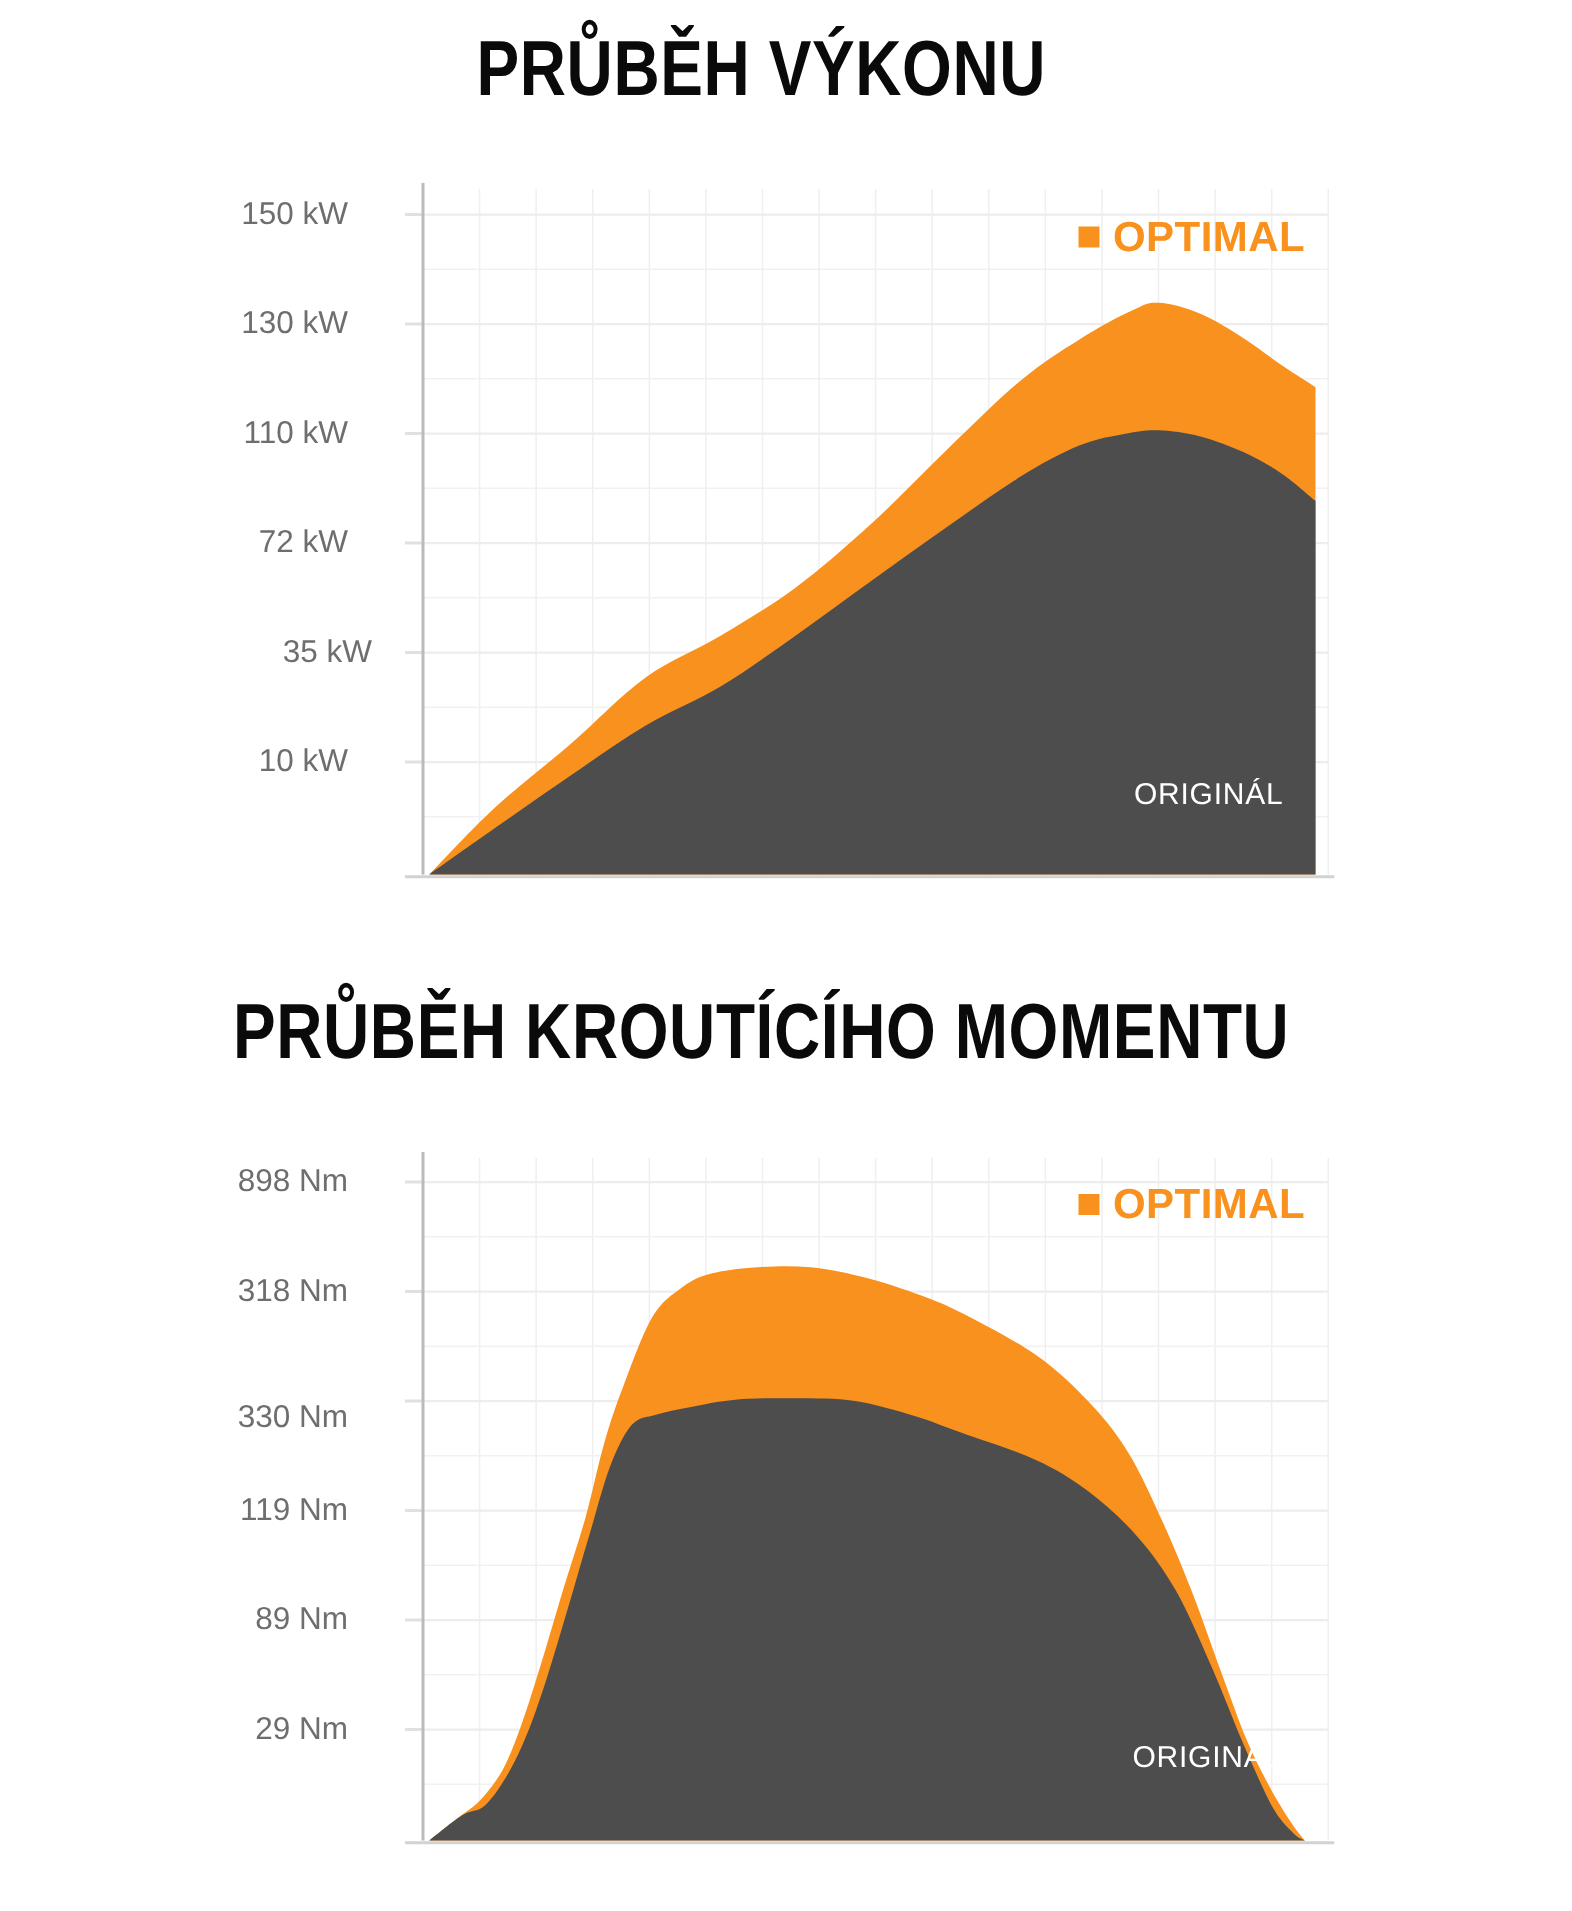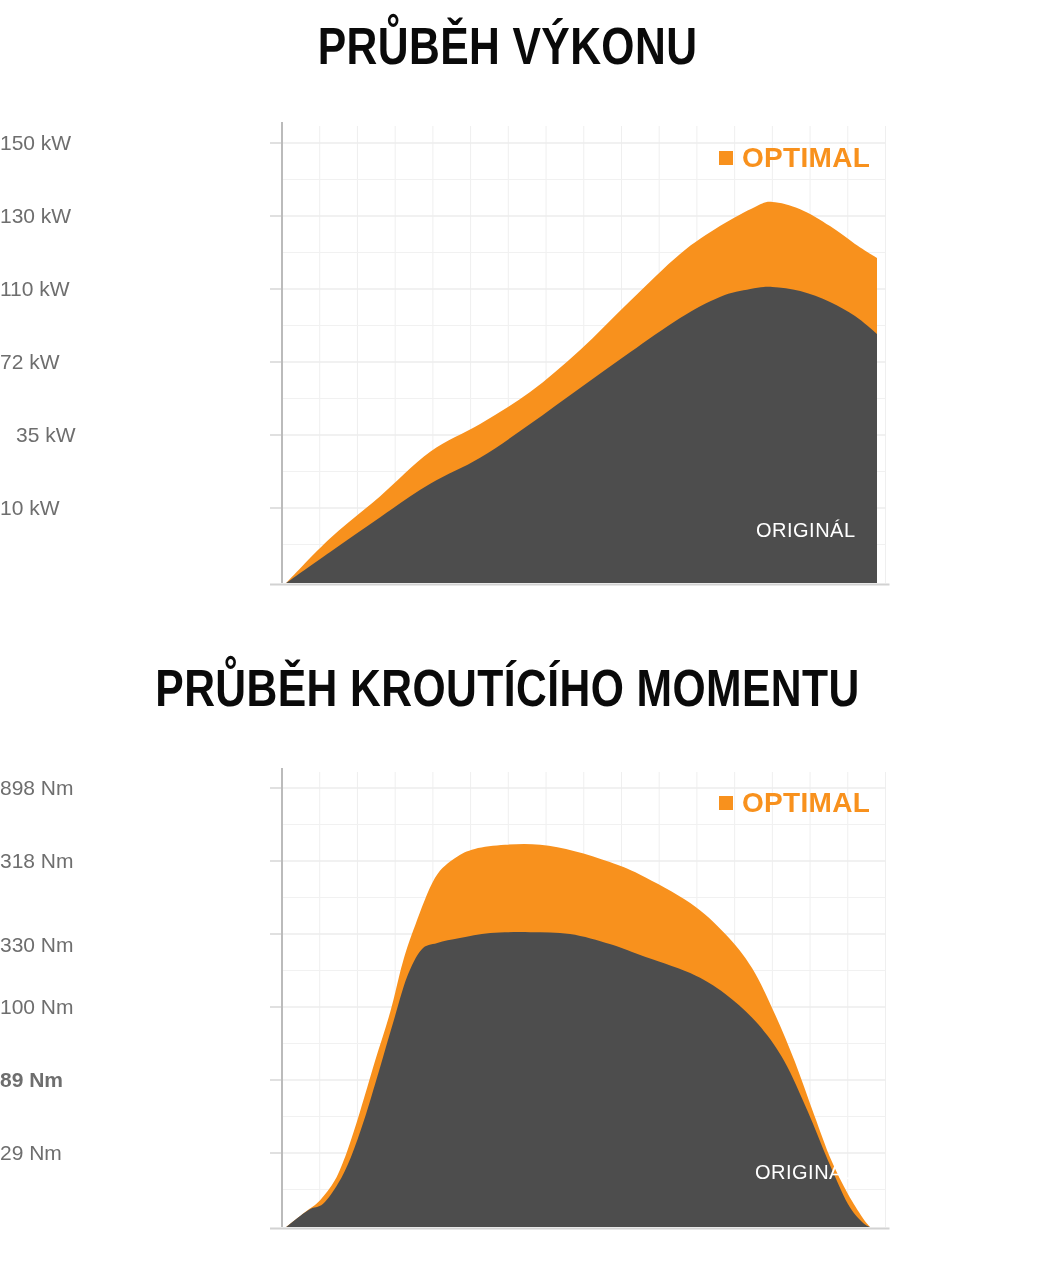--- a/index.html
+++ b/index.html
@@ -9,21 +9,21 @@
   }
   #chart-svg{position:absolute;left:0;top:0;}
   .title{
     position:absolute;left:-17px;width:1048px;margin:0;text-align:center;
     font-size:52px;font-weight:700;color:#0A0A0A;letter-spacing:.5px;line-height:1;
   }
   .title>span{display:inline-block;transform:scaleX(.82);transform-origin:center;white-space:nowrap;}
   .t1{top:20px;}
   .t2{top:662px;}
   .ytick{
-    position:absolute;left:0;width:232px;text-align:left;
+    position:absolute;left:0;width:232px;text-align:right;
     font-size:21px;line-height:26px;color:#6E6E6E;white-space:nowrap;
   }
   .legend{position:absolute;display:flex;align-items:center;gap:9px;}
   .l1{left:719px;top:150px;}
   .l2{left:719px;top:795px;}
   .swatch{width:14px;height:14px;display:inline-block;background:#F8911D;}
   .legend-text{font-size:28px;font-weight:700;letter-spacing:.3px;line-height:16px;}
   .area-label{
     position:absolute;color:#FFFFFF;font-size:20px;font-weight:400;
     letter-spacing:.5px;line-height:20px;white-space:nowrap;margin-left:24px;
@@ -132,22 +132,22 @@
   <div id="ylabels">
       <div class="ytick" style="top: 130px;">150 kW</div>
       <div class="ytick" style="top: 203px;">130 kW</div>
       <div class="ytick" style="top: 276px;">110 kW</div>
       <div class="ytick" style="top: 349px;">72 kW</div>
       <div class="ytick" style="top: 422px; margin-left: 16px;">35 kW</div>
       <div class="ytick" style="top: 495px;">10 kW</div>
       <div class="ytick" style="top: 775px;">898 Nm</div>
       <div class="ytick" style="top: 848px;">318 Nm</div>
       <div class="ytick" style="top: 932px;">330 Nm</div>
-      <div class="ytick" style="top: 994px;">100 Nm</div>
-      <div class="ytick" style="top: 1067px; font-weight: bold;">89 Nm</div>
+      <div class="ytick" style="top: 994px;">119 Nm</div>
+      <div class="ytick" style="top: 1067px;">89 Nm</div>
       <div class="ytick" style="top: 1140px;">29 Nm</div>
     </div>
 
   <div class="legend l1">
     <span class="swatch" style="background: rgb(248, 145, 29);"></span>
     <span class="legend-text" style="color: rgb(248, 145, 29);">OPTIMAL</span>
   </div>
 
   <div class="legend l2">
     <span class="swatch" style="background: rgb(248, 145, 29);"></span>

